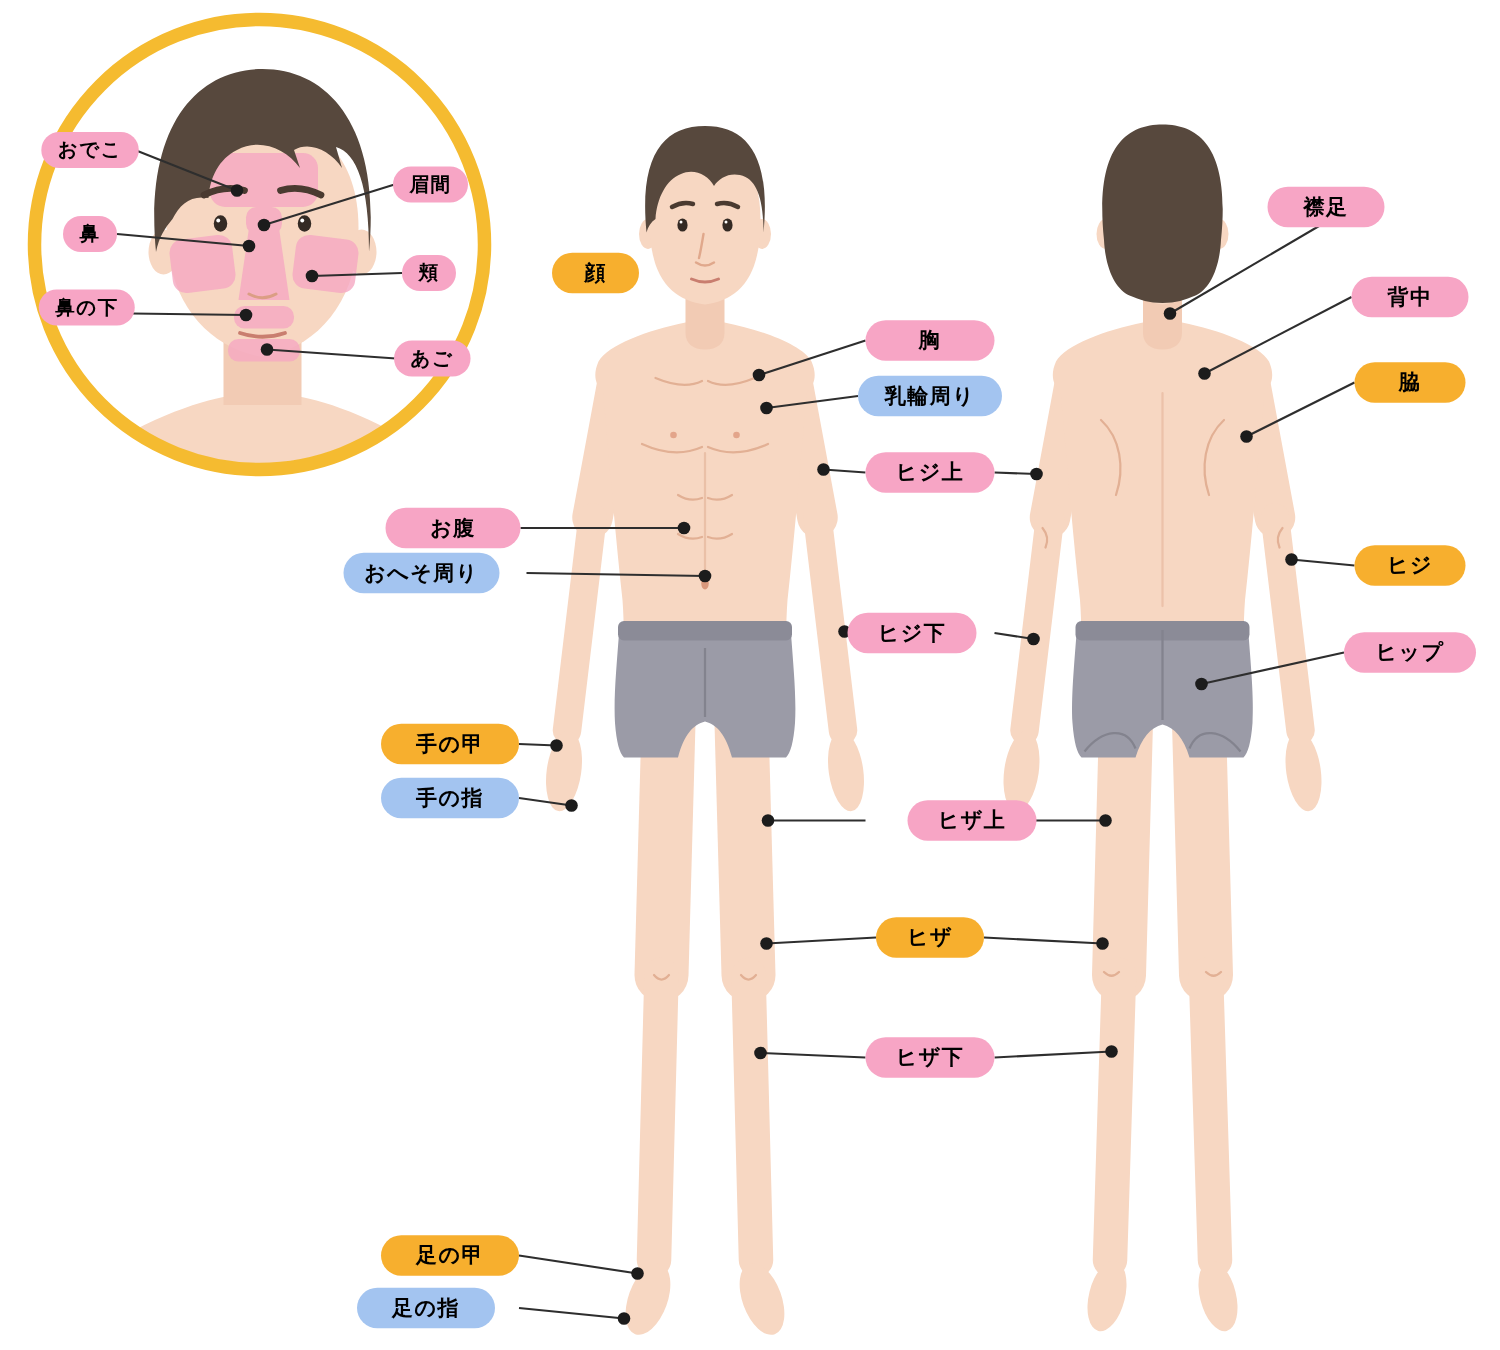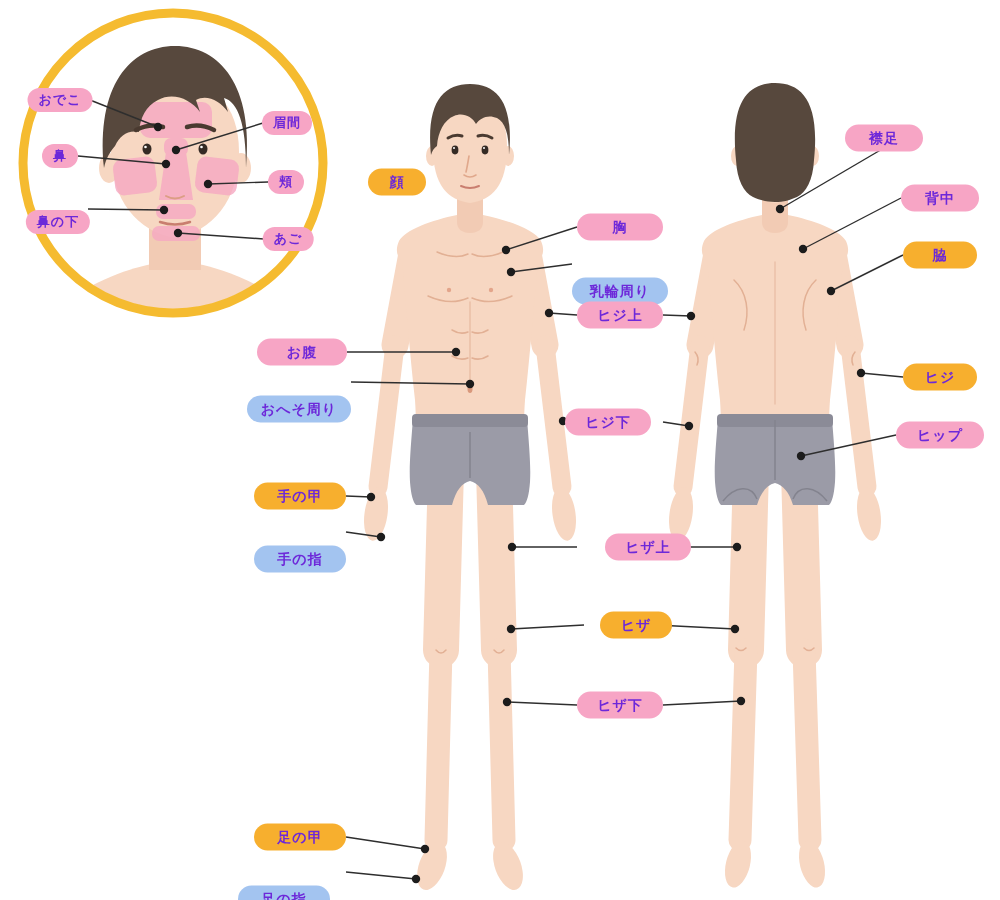--- a/index.html
+++ b/index.html
@@ -1,24 +1,24 @@
 <!DOCTYPE html>
 <html><head>
 <meta charset="utf-8">
 <style>
   html,body{margin:0;padding:0;background:#fff;}
   .canvas{position:relative;width:1000px;height:900px;background:#fff;overflow:hidden;
           font-family:"DejaVu Sans","Liberation Sans",sans-serif;}
   svg.layer{position:absolute;left:0;top:0;}
   .pill{position:absolute;transform:translate(-50%,-50%);display:flex;align-items:center;justify-content:center;
-        height:27px;border-radius:14px;color:#6d28d9;font-weight:bold;font-size:14px;letter-spacing:1px;
+        height:27px;border-radius:14px;color:#000000;font-weight:bold;font-size:14px;letter-spacing:1px;
         white-space:nowrap;padding:0 13px;box-sizing:border-box;z-index:5;}
   .pill.sm{height:24px;font-size:13px;border-radius:12px;padding:0 11px;}
   .pink{background:#F7A5C5;}
-  .blue{background:#A3C4F0;margin-top:27px;}
+  .blue{background:#A3C4F0;}
   .orange{background:#F7AF2E;}
 </style>
 </head>
 <body>
 
 <div class="canvas">
 
   <svg class="layer" width="1000" height="900" viewBox="0 0 1000 900">
     <defs>
       <clipPath id="insetClip">
@@ -317,34 +317,34 @@
           <line x1="896" y1="435" x2="801" y2="456"></line>
           <circle cx="801" cy="456" r="4.2" stroke="none"></circle>
         </g>
     </g>
   </svg>
 
   <div class="pill sm pink" style="left:60px;top:100px">おでこ</div>
   <div class="pill sm pink" style="left:287px;top:123px">眉間</div>
   <div class="pill sm pink" style="left:60px;top:156px">鼻</div>
   <div class="pill sm pink" style="left:286px;top:182px">頬</div>
-  <div class="pill sm pink" style="left:58px;top:222px">鼻の下</div>
+  <div class="pill sm pink" style="left:58px;top:205px">鼻の下</div>
   <div class="pill sm pink" style="left:288px;top:239px">あご</div>
 
   <div class="pill orange" style="left:397px;top:182px;width:58px">顔</div>
   <div class="pill pink" style="left:620px;top:227px;width:86px">胸</div>
   <div class="pill blue" style="left:620px;top:264px;width:96px">乳輪周り</div>
   <div class="pill pink" style="left:620px;top:315px;width:86px">ヒジ上</div>
   <div class="pill pink" style="left:302px;top:352px;width:90px">お腹</div>
-  <div class="pill blue" style="left:299px;top:382px;width:104px">おへそ周り</div>
+  <div class="pill blue" style="left:281px;top:382px;width:104px">おへそ周り</div>
   <div class="pill pink" style="left:608px;top:422px;width:86px">ヒジ下</div>
   <div class="pill orange" style="left:300px;top:496px;width:92px">手の甲</div>
   <div class="pill blue" style="left:300px;top:532px;width:92px">手の指</div>
   <div class="pill pink" style="left:648px;top:547px;width:86px">ヒザ上</div>
-  <div class="pill orange" style="left:636px;top:625px;width:72px">ヒザ</div>
+  <div class="pill orange" style="left:620px;top:625px;width:72px">ヒザ</div>
   <div class="pill pink" style="left:620px;top:705px;width:86px">ヒザ下</div>
   <div class="pill orange" style="left:300px;top:837px;width:92px">足の甲</div>
   <div class="pill blue" style="left:284px;top:872px;width:92px">足の指</div>
 
   <div class="pill pink" style="left:884px;top:138px;width:78px">襟足</div>
   <div class="pill pink" style="left:940px;top:198px;width:78px">背中</div>
   <div class="pill orange" style="left:940px;top:255px;width:74px">脇</div>
   <div class="pill orange" style="left:940px;top:377px;width:74px">ヒジ</div>
   <div class="pill pink" style="left:940px;top:435px;width:88px">ヒップ</div>
 

